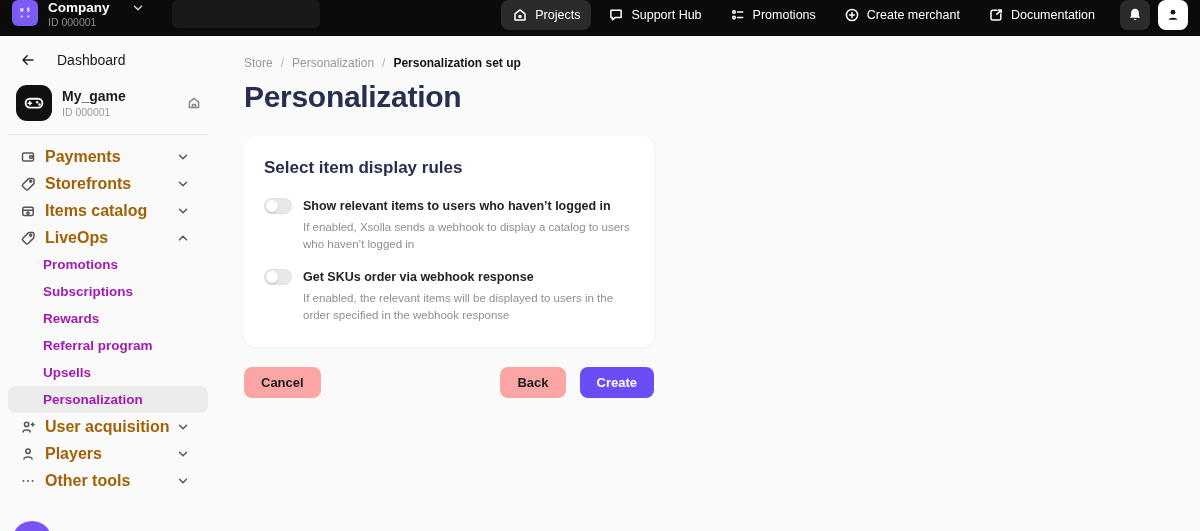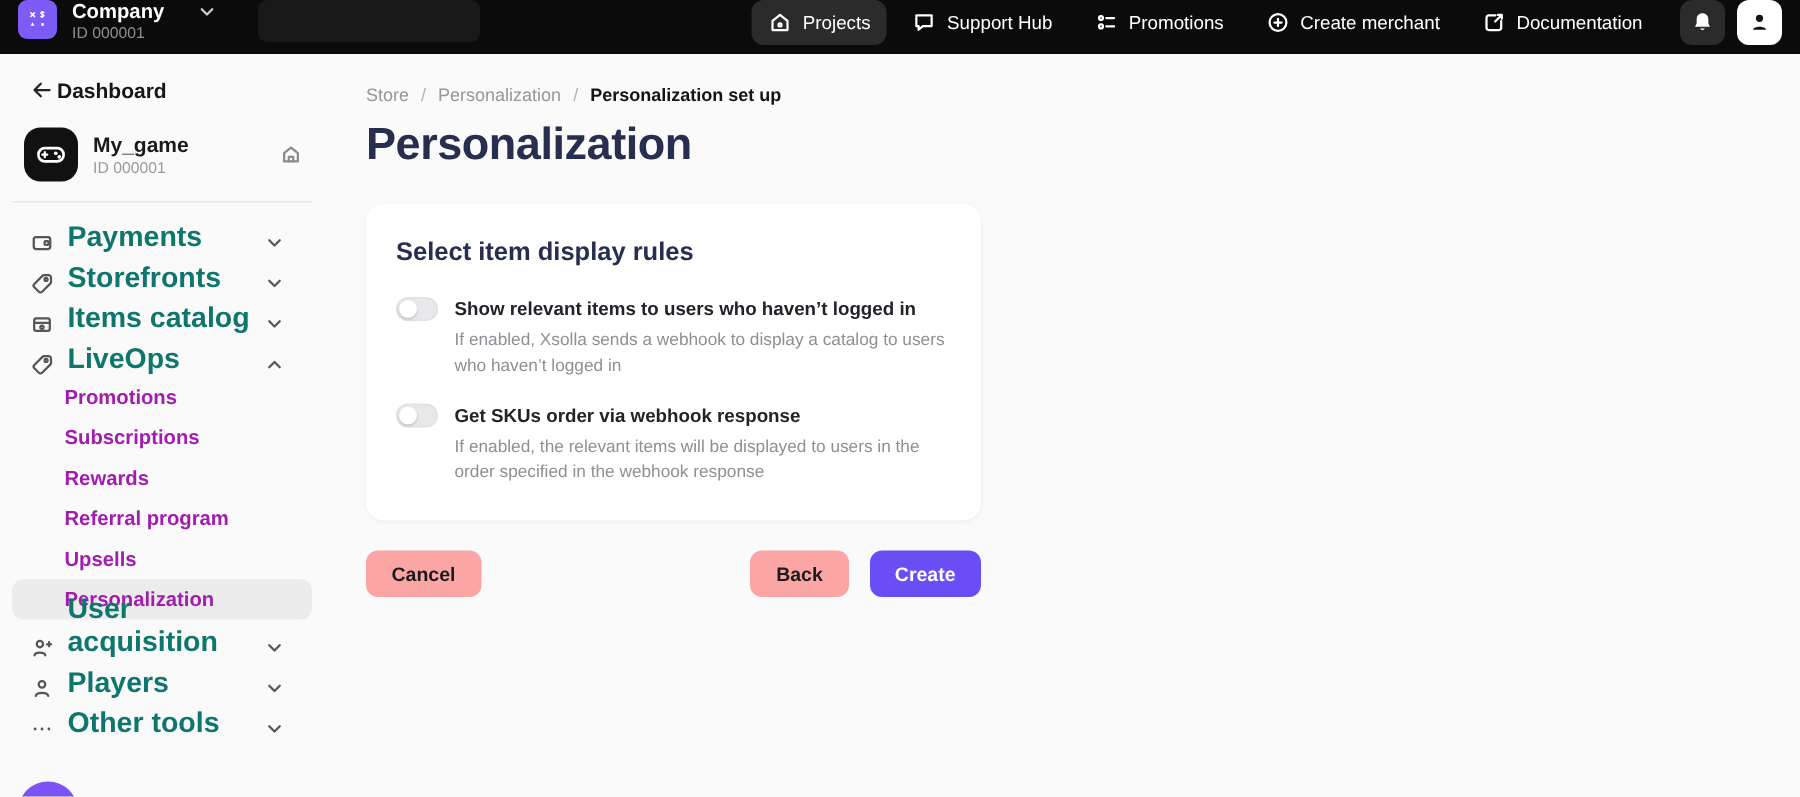--- a/index.html
+++ b/index.html
@@ -34,33 +34,33 @@
   .iconbtn{width:30px;height:30px;border-radius:8px;display:flex;align-items:center;justify-content:center;cursor:pointer}
   .bellbtn{background:var(--pill-bg);margin-left:14px}
   .avatarbtn{background:#fff;margin-left:8px}
 
   
   .shell{display:flex;height:495px}
   .side{width:216px;flex:none;padding-top:12px}
   .main{flex:1;padding:20px 0 0 28px}
 
   
-  .backrow{display:flex;align-items:center;gap:2px;padding:0 20px;height:24px;
-           font-size:14px;font-weight:700;color:#161618;cursor:pointer}
+  .backrow{display:flex;align-items:center;gap:21px;padding:0 20px;height:24px;
+           font-size:14px;font-weight:400;color:#161618;cursor:pointer}
   .backrow .icn{color:#222}
   .projrow{display:flex;align-items:center;padding:0 14px 0 16px;margin-top:13px}
   .gameicon{width:36px;height:36px;border-radius:11px;background:#111;
             display:flex;align-items:center;justify-content:center;flex:none}
   .projtext{margin-left:10px;flex:1;line-height:1.2}
   .projname{font-size:14px;font-weight:700}
   .projid{font-size:10.5px;color:#9a9a9e;margin-top:1px}
   .homeicn{color:#8b8b8f}
   .sdivider{border:none;border-top:1px solid #e8e8e8;margin:13px 8px 8px}
-  .srow{display:flex;align-items:flex-end;height:27px;padding:0 16px 0 20px;cursor:pointer;
-        font-size:19px;font-weight:700;color:#0f766e}
+  .srow{display:flex;align-items:center;height:27px;padding:0 16px 0 20px;cursor:pointer;
+        font-size:16px;font-weight:700;color:#a16207}
   .srow .icn{color:#55555a;margin-right:9px;width:16px;justify-content:center}
   .srow .lab{flex:1}
   .chev{color:#606065}
   .sub{display:flex;align-items:center;height:27px;padding-left:43px;
        font-size:13.5px;font-weight:700;color:#a21caf;cursor:pointer}
   .sub.active{background:var(--highlight);border-radius:8px;margin:0 8px;padding-left:35px}
   .fab{position:absolute;left:12px;top:521px;width:40px;height:40px;border-radius:50%;
        background:var(--fab-purple);cursor:pointer}
 
   

